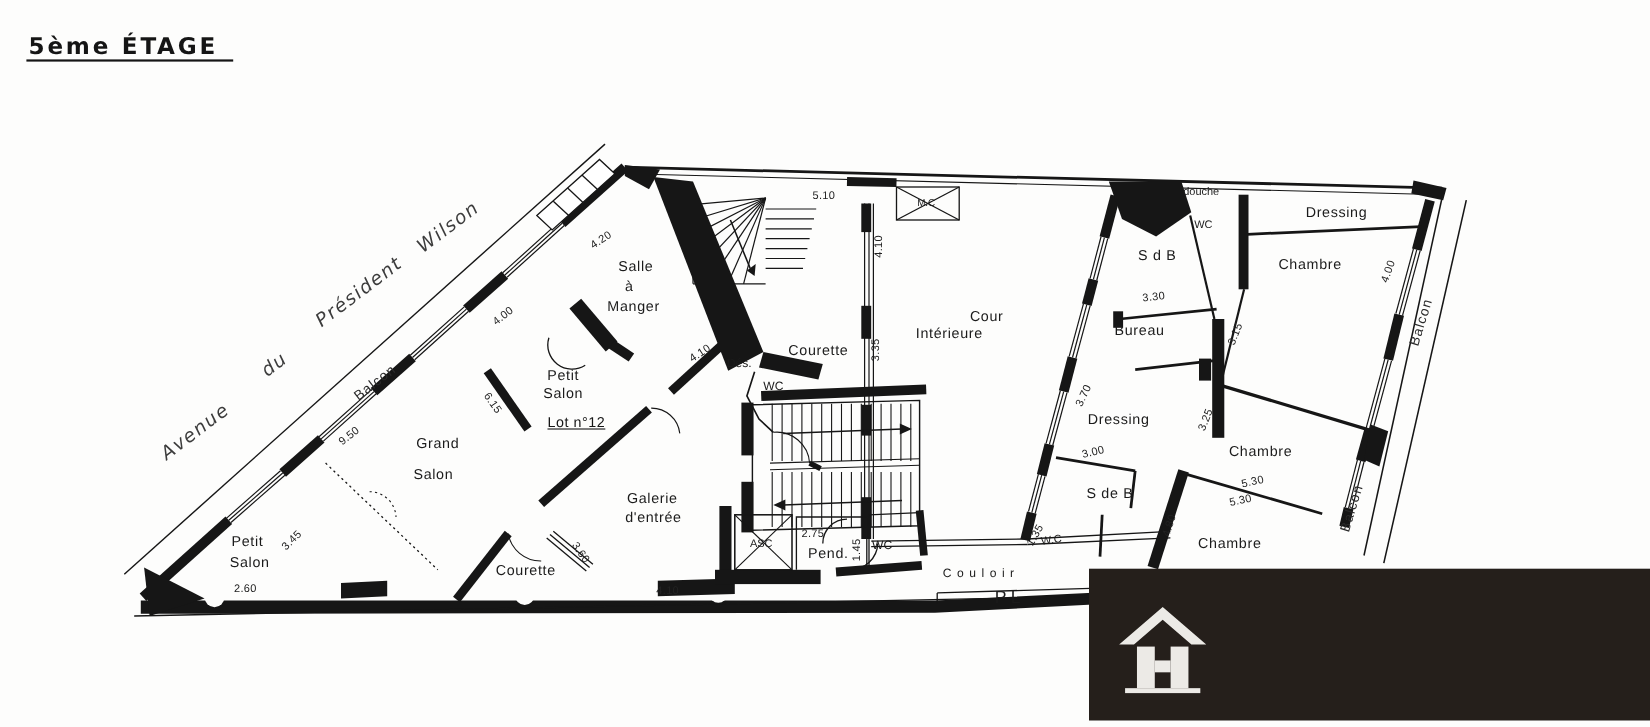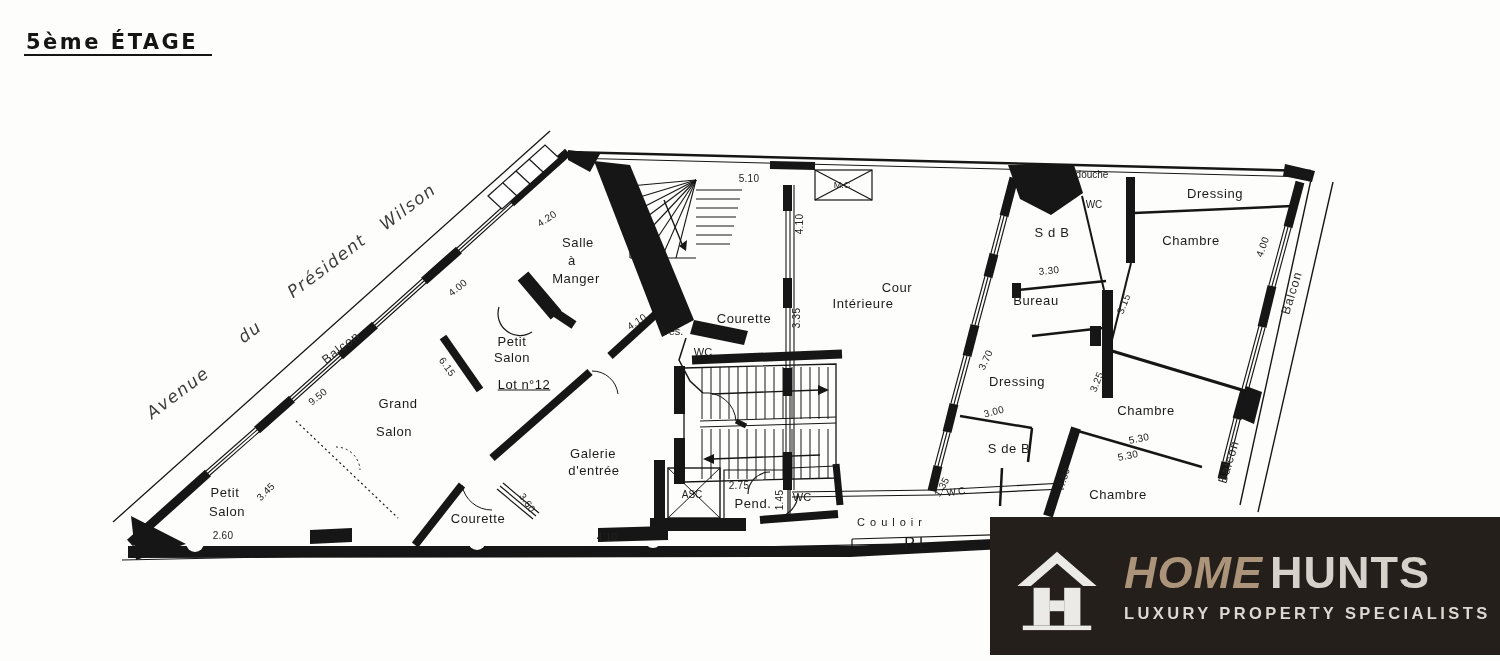--- a/index.html
+++ b/index.html
@@ -340,19 +340,15 @@
   <div class="logo" style="background: rgb(37, 31, 27);">
     <svg class="logo-house" viewBox="0 0 100 100">
       <g id="house-shapes">
         <path d="M6,50 L50,12 L94,50 L79,50 L50,25 L21,50 Z" fill="#eceae6"></path>
         <rect x="24" y="52" width="18" height="42" fill="#eceae6"></rect>
         <rect x="58" y="52" width="18" height="42" fill="#eceae6"></rect>
         <rect x="42" y="66" width="16" height="12" fill="#eceae6"></rect>
         <rect x="12" y="94" width="76" height="5" fill="#eceae6"></rect>
       </g>
     </svg>
-    <div class="logo-textcol">
-      <div class="brand"><span class="home" style="color: rgb(171, 148, 121);">HOME</span><span class="hunts" style="color: rgb(214, 209, 202);">HUNTS</span></div>
-      <div class="tagline" style="color: rgb(220, 216, 210);">LUXURY PROPERTY SPECIALISTS</div>
-    </div>
   </div>
 
 </div>
 
 </body></html>

